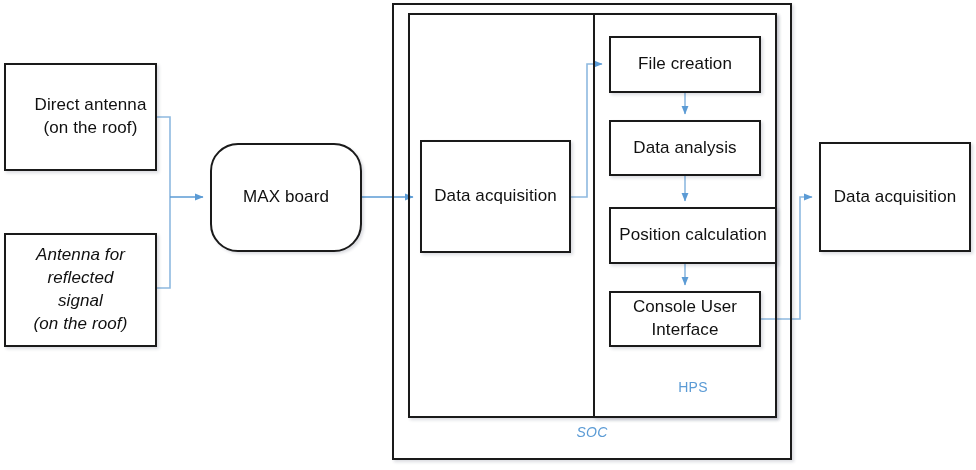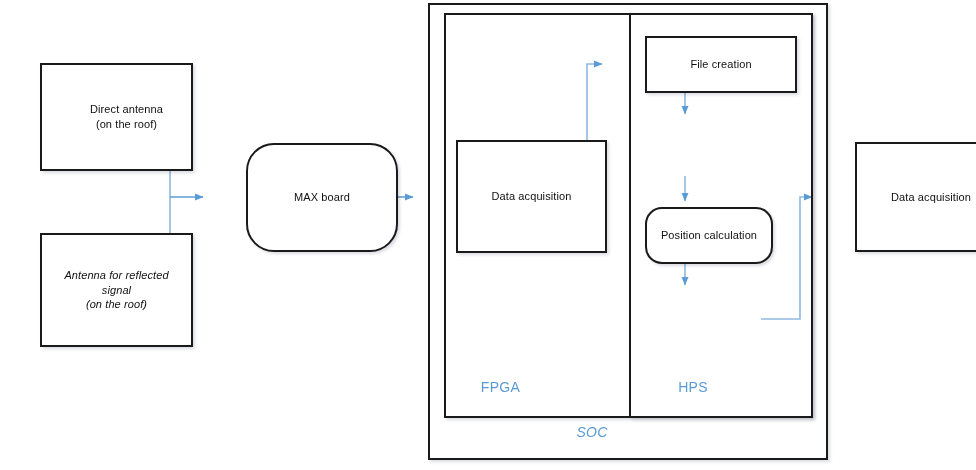--- a/index.html
+++ b/index.html
@@ -29,24 +29,23 @@
     position: absolute;
     box-sizing: border-box;
     background: #ffffff;
     border: 2px solid #1a1a1a;
     box-shadow: 2px 2px 3px rgba(30,40,70,0.16);
     display: flex;
     align-items: center;
     justify-content: center;
     text-align: center;
     color: #101010;
-    font-size: 11px;
+    font-size: 17px;
     line-height: 1.35;
     letter-spacing: 0.1px;
-    margin-left: 36px;
   }
   .node.container {
     display: block;
     background: transparent;
   }
   .node.soc {
     border-width: 2px;
   }
   .node.frame {
     border-width: 2px;
@@ -117,31 +116,36 @@
   <div class="node container soc" style="left:392px; top:3px; width:400px; height:457px;"></div>
 
   <div class="node container frame" style="left:408px; top:13px; width:369px; height:405px;"></div>
 
   <div class="node container frame" style="left:593px; top:13px; width:184px; height:405px;"></div>
 
   <div class="node" style="left:420px; top:140px; width:151px; height:113px;">
     <span class="node-label">Data acquisition</span>
   </div>
 
-  <div class="zone-label" style="left:408px; top:379px; width:185px;">FPGA</div>
 
   <div class="node" style="left:609px; top:36px; width:152px; height:57px;">
     <span class="node-label">File creation</span>
   </div>
 
+  <div class="node" style="left:609px; top:120px; width:152px; height:56px;">
+    <span class="node-label">Data analysis</span>
+  </div>
 
-  <div class="node" style="left:609px; top:207px; width:128px; height:57px;border-radius:17px;">
+  <div class="node" style="left:609px; top:207px; width:168px; height:57px;">
     <span class="node-label">Position calculation</span>
   </div>
 
+  <div class="node" style="left:609px; top:291px; width:152px; height:56px;">
+    <span class="node-label">Console User Interface</span>
+  </div>
 
   <div class="zone-label" style="left:593px; top:379px; width:200px;">HPS</div>
 
   <div class="zone-label" style="left:392px; top:424px; width:400px;font-style:italic;">SOC</div>
 
   <div class="node" style="left:819px; top:142px; width:152px; height:110px;">
     <span class="node-label">Data acquisition</span>
   </div>
 
 </div>

